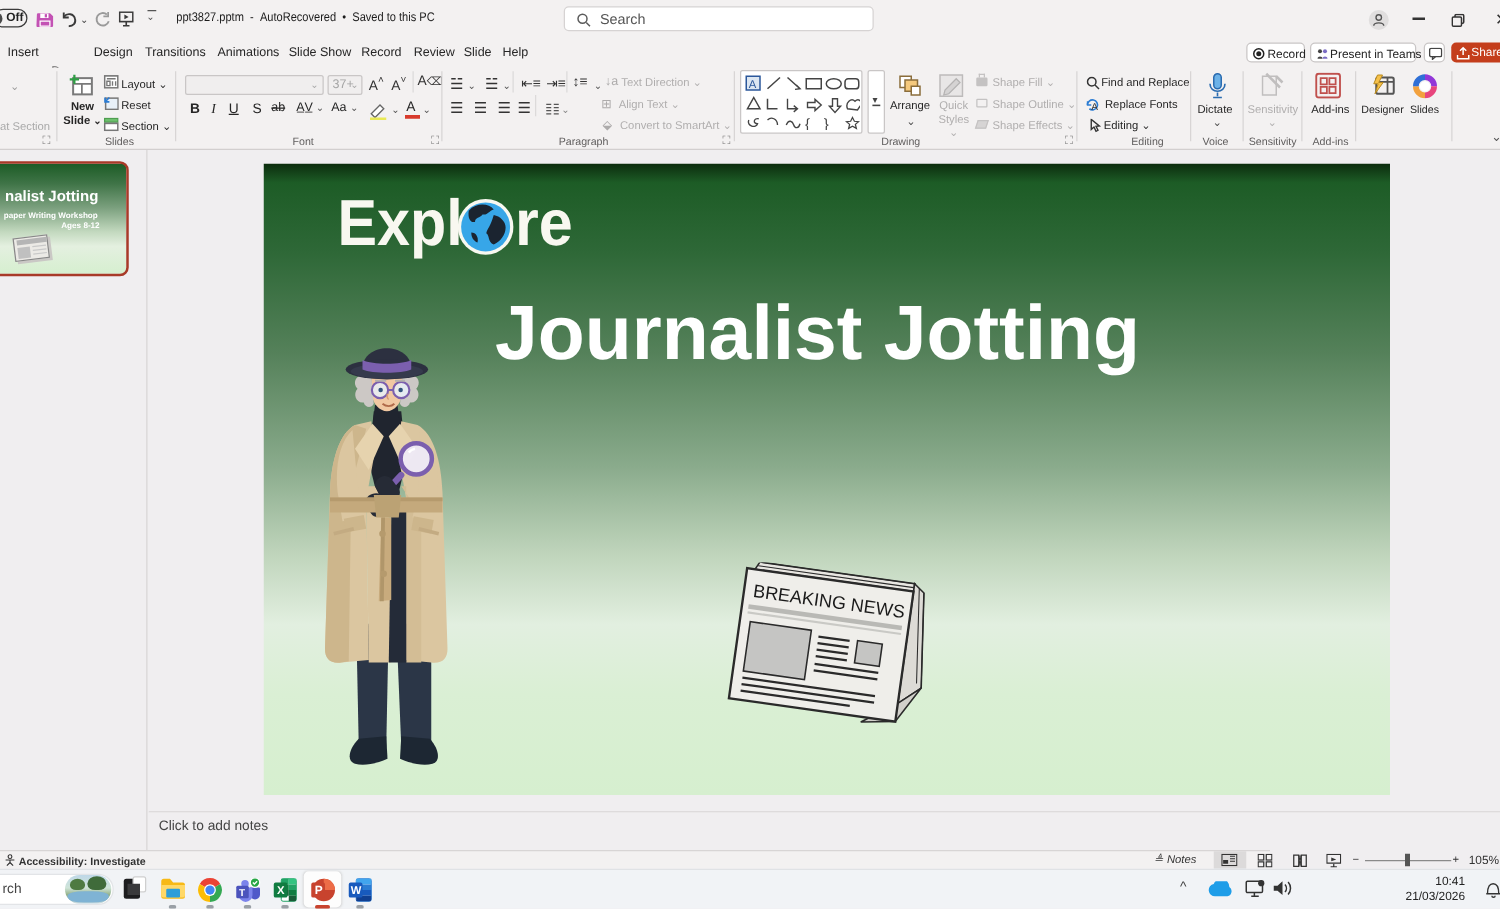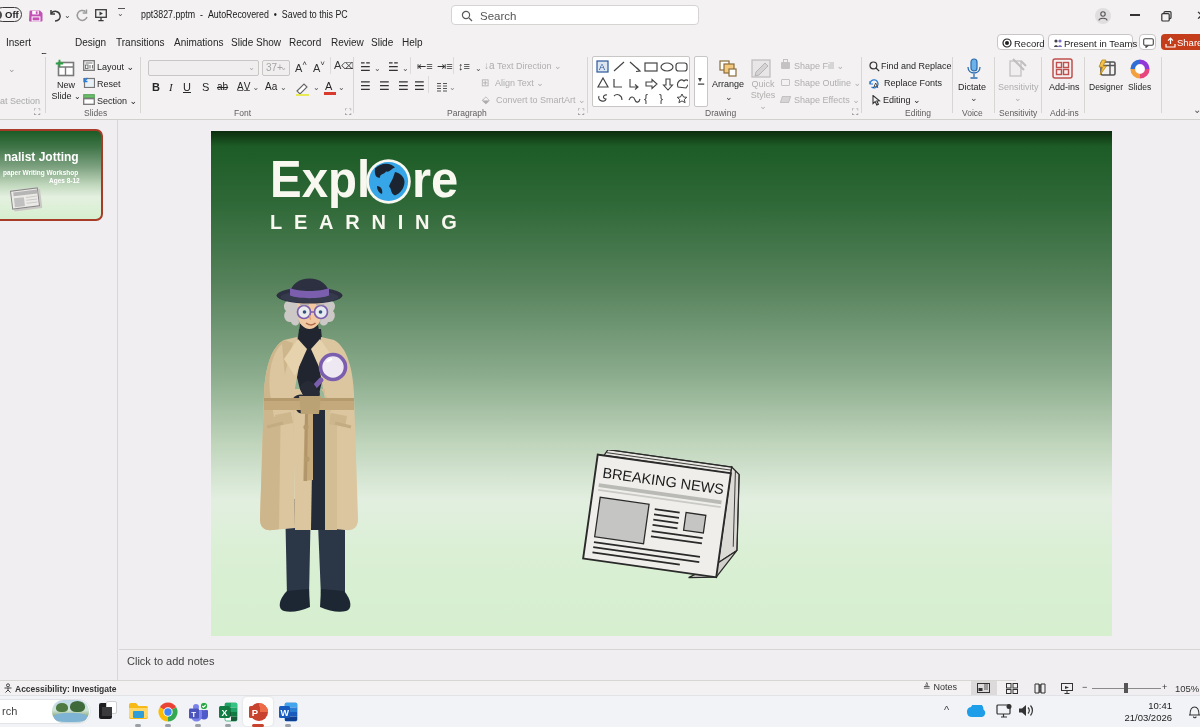--- a/index.html
+++ b/index.html
@@ -116,21 +116,21 @@
   <div class="abs" style="left:8px;top:10px;font-size:9px;color:#9a9a9a;">⌄</div>
   <div class="abs" style="left:0px;top:42px;font-size:9px;color:#a9a9a9;">at Section</div>
   <div class="abs" style="left:34px;top:53px;font-size:9px;color:#777;">⛶</div>
   <div class="abs" style="left:45px;top:3px;width:1px;height:56px;background:#d8d5d5;"></div>
 
   <svg class="abs" style="left:55px;top:5px;" width="20" height="20" viewBox="0 0 20 20">
     <rect x="3.5" y="3.5" width="15" height="13" fill="#fff" stroke="#7a7a7a" stroke-width="1.6"></rect>
     <path d="M3.5 8 h15 M10.5 8 v8.5" stroke="#7a7a7a" stroke-width="1.4"></path>
     <path d="M4.5 0.8 v7.4 M0.8 4.5 h7.4" stroke="#2e9e44" stroke-width="1.8"></path>
   </svg>
-  <div class="abs" style="left:47px;top:26px;width:38px;text-align:center;font-size:9px;color:#262626;line-height:11px;">New<br>Slide <span style="font-size:8px;">⌄</span></div>
+  <div class="abs" style="left:47px;top:26px;width:38px;text-align:center;font-size:9px;color:#262626;line-height:11px;font-weight:bold;">New<br>Slide <span style="font-size:8px;">⌄</span></div>
   <svg class="abs" style="left:83px;top:6px;" width="12" height="11" viewBox="0 0 12 11">
       <rect x="0.7" y="0.7" width="10.6" height="9.6" fill="#fff" stroke="#777" stroke-width="1.3"></rect>
       <path d="M2.5 3 h7 M2.5 5 v3.5 h2.5 v-3.5 z M7 5 v3.5 M9.5 5 v3.5" stroke="#777" stroke-width="1.1" fill="none"></path>
     </svg>
 
   <div class="abs" style="left:97px;top:8px;font-size:9px;color:#262626;">Layout ⌄</div>
   <svg class="abs" style="left:83px;top:23px;" width="12" height="11" viewBox="0 0 12 11">
       <rect x="1.5" y="1.5" width="10" height="9" fill="#e8f0f8" stroke="#777" stroke-width="1.2"></rect>
       <path d="M1 4.5 l3.5-3.5 M1 1 v3.5 h3.5" stroke="#2b7cd3" stroke-width="1.3" fill="none"></path>
     </svg>
@@ -343,22 +343,22 @@
 
     <div class="abs" style="left:59px;top:22px;font-size:52px;font-weight:bold;color:#f8f8f0;line-height:52px;transform:scaleX(0.912);transform-origin:0 0;">Expl</div>
     <div class="abs" style="left:201px;top:22px;font-size:52px;font-weight:bold;color:#f8f8f0;line-height:52px;transform:scaleX(0.94);transform-origin:0 0;">re</div>
     <svg class="abs" style="left:155px;top:28px;" width="45" height="45" viewBox="0 0 45 45">
       <circle cx="22.5" cy="22.5" r="22.3" fill="#f8f8f0"></circle>
       <circle cx="22.5" cy="22.5" r="19.6" fill="#37a6e8"></circle>
       <path d="M9 9.5 c6 -6.5 16 -6 20 -1 c-4 1 -5 5 -9 4 c-2 3 -6 2 -6 6 c-3 1 -6 -2 -5 -9 z" fill="#1b2430"></path>
       <path d="M29 13 c5 1 9.5 5 9.5 10 c0 6 -4.5 11.5 -9.5 13.5 c-5 -2 -3 -7 -6 -9 c1 -4 3 -4.5 6 -14.5 z" fill="#1b2430"></path>
       <path d="M11 27 c4 0 6 4 5 8 c-3 -1 -5 -4 -5 -8 z" fill="#1b2430"></path>
     </svg>
-    <div class="abs" style="left:59px;top:79.5px;font-size:20px;font-weight:bold;color:#f8f8f0;letter-spacing:11.75px;">LEARNING</div>
-
+
+    <div class="abs" style="left:41px;top:100px;width:660px;text-align:right;font-size:61.5px;font-weight:bold;color:#fff;">Journalist Jotting</div>
 
     <svg class="abs" style="left:40px;top:138px;" width="118" height="350" viewBox="0 0 118 350">
 
       <path d="M34 230 L60 230 L58 328 L36 328 Z" fill="#2b3647"></path>
       <path d="M66 230 L94 230 L94 328 L70 328 Z" fill="#2b3647"></path>
 
       <path d="M36 322 L58 320 L59 338 C50 342 40 344 33 342 C26 340 28 330 36 322 Z" fill="#1d2733"></path>
       <path d="M70 320 L93 322 C100 330 102 340 95 342 C88 344 78 342 69 338 Z" fill="#1d2733"></path>
 
       <path d="M48 60 L70 60 L74 100 L66 133 L52 133 L44 100 Z" fill="#20252f"></path>
@@ -456,21 +456,21 @@
   <div class="abs" style="left:127px;top:535px;font-size:11px;color:#444;">Click to add notes</div>
 </div>
 
 <div class="abs" id="statusbar" style="left:0;top:680px;width:1016px;height:15px;background:#f3f1f1;border-top:1px solid #d8d5d5;font-size:9px;color:#333;">
   <svg class="abs" style="left:3px;top:2px;" width="10" height="10" viewBox="0 0 10 10">
       <circle cx="5" cy="2.3" r="1.5" fill="none" stroke="#333" stroke-width="0.9"></circle>
       <path d="M1.5 5 h7 M5 5 v3 M5 7 l-2.5 2.5 M5 7 l2.5 2.5" stroke="#333" stroke-width="0.9" fill="none"></path>
     </svg>
     <div class="abs" style="left:15px;top:2.5px;font-weight:bold;font-size:8.5px;">Accessibility: Investigate</div>
 
-  <div class="abs" style="left:923px;top:1px;font-size:9px;">≜<span style="margin-left:3px;">Notes</span></div>
+  <div class="abs" style="left:923px;top:1px;font-size:9px;font-style:italic;">≜<span style="margin-left:3px;">Notes</span></div>
   <div class="abs" style="left:971px;top:0px;width:26px;height:14px;background:#dcdada;"></div>
   <svg class="abs" style="left:977px;top:2px;" width="13" height="10" viewBox="0 0 13 10">
       <rect x="0.5" y="0.5" width="12" height="9" fill="none" stroke="#333" stroke-width="1"></rect>
       <rect x="1.5" y="5" width="4" height="3" fill="#333"></rect>
       <path d="M7 2 h4 M7 4 h4 M7 6 h4" stroke="#333" stroke-width="0.8"></path>
     </svg>
   <svg class="abs" style="left:1006px;top:2px;" width="12" height="11" viewBox="0 0 12 11">
       <rect x="0.5" y="0.5" width="4.5" height="4.5" fill="none" stroke="#333" stroke-width="1"></rect>
       <rect x="7" y="0.5" width="4.5" height="4.5" fill="none" stroke="#333" stroke-width="1"></rect>
       <rect x="0.5" y="6.5" width="4.5" height="4" fill="none" stroke="#333" stroke-width="1"></rect>

